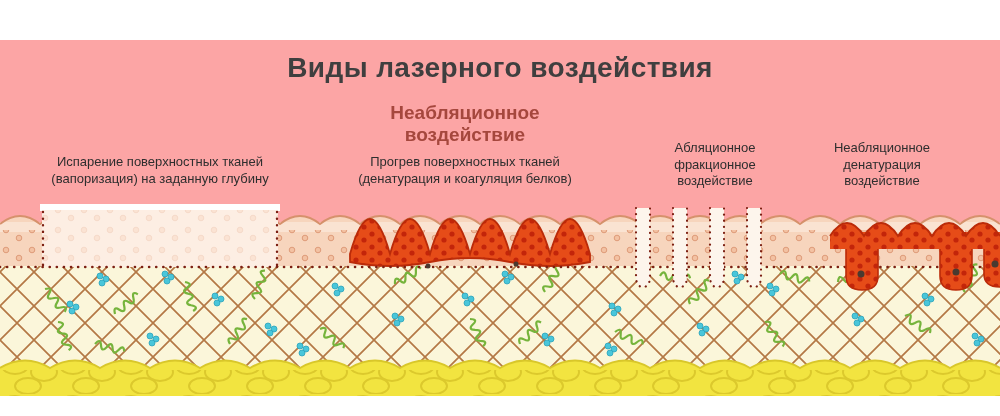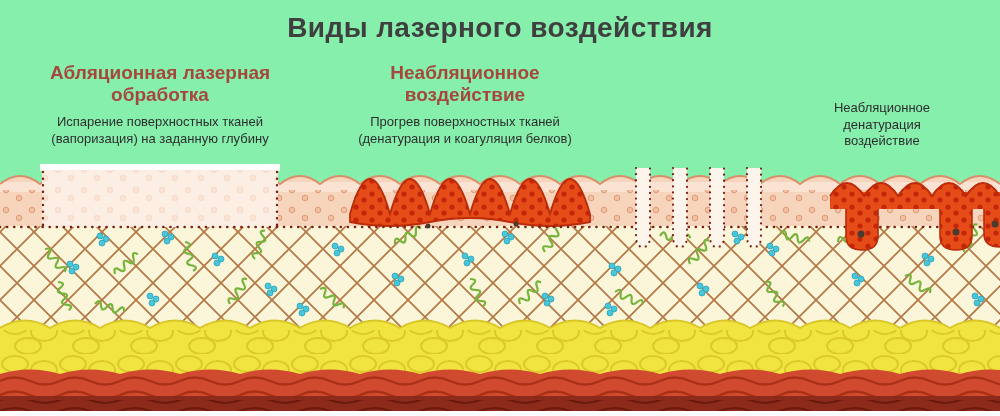--- a/index.html
+++ b/index.html
@@ -1,18 +1,18 @@
 <!DOCTYPE html>
 <html><head>
 <meta charset="utf-8">
 <style>
   * { margin:0; padding:0; box-sizing:border-box; }
   html,body { background:#ffffff; }
   body { font-family:"Liberation Sans", sans-serif; }
-  .stage { position:relative; width:1000px; height:411px; background:#86efac; overflow:hidden; }
+  .stage { position:relative; width:1000px; height:356px; background:#fca5a5; overflow:hidden;margin-top:40px; }
   .title {
     position:absolute; top:12px; left:0; width:100%;
     text-align:center; font-size:28px; font-weight:700;
     color:#3f3f3f; letter-spacing:.4px;
   }
   .heading {
     position:absolute; text-align:center; font-weight:700;
     color:#a5473d; font-size:19px; line-height:1.18;
   }
   .desc {
@@ -29,26 +29,26 @@
   #s2 { left:812px; top:100px; width:140px; }
   .skin { position:absolute; left:0; top:164px; width:1000px; height:252px; display:block; }
 </style>
 </head>
 <body>
 
 <div class="stage">
 
   <h1 class="title">Виды лазерного воздействия</h1>
 
-  <div class="heading" id="h1">Абляционная лазерная обработка</div>
   <div class="desc" id="d1">Испарение поверхностных тканей (вапоризация) на заданную глубину</div>
 
   <div class="heading" id="h2">Неабляционное воздействие</div>
   <div class="desc" id="d2">Прогрев поверхностных тканей (денатурация и коагуляция белков)</div>
 
+  <div class="desc sub" id="s1">Абляционное фракционное воздействие</div>
   <div class="desc sub" id="s2">Неабляционное денатурация воздействие</div>
 
   <svg class="skin" viewBox="0 0 1000 252" preserveAspectRatio="none">
     <defs>
       <pattern id="epiCells" width="26" height="20" patternUnits="userSpaceOnUse">
         <circle cx="6" cy="6" r="2.8" fill="#f3c1a2" stroke="#dd9a78" stroke-width="1"></circle>
         <circle cx="19" cy="14" r="2.8" fill="#f3c1a2" stroke="#dd9a78" stroke-width="1"></circle>
       </pattern>
       <pattern id="redCells" width="16" height="13" patternUnits="userSpaceOnUse">
         <circle cx="4" cy="4" r="2.6" fill="#c3250a"></circle>

